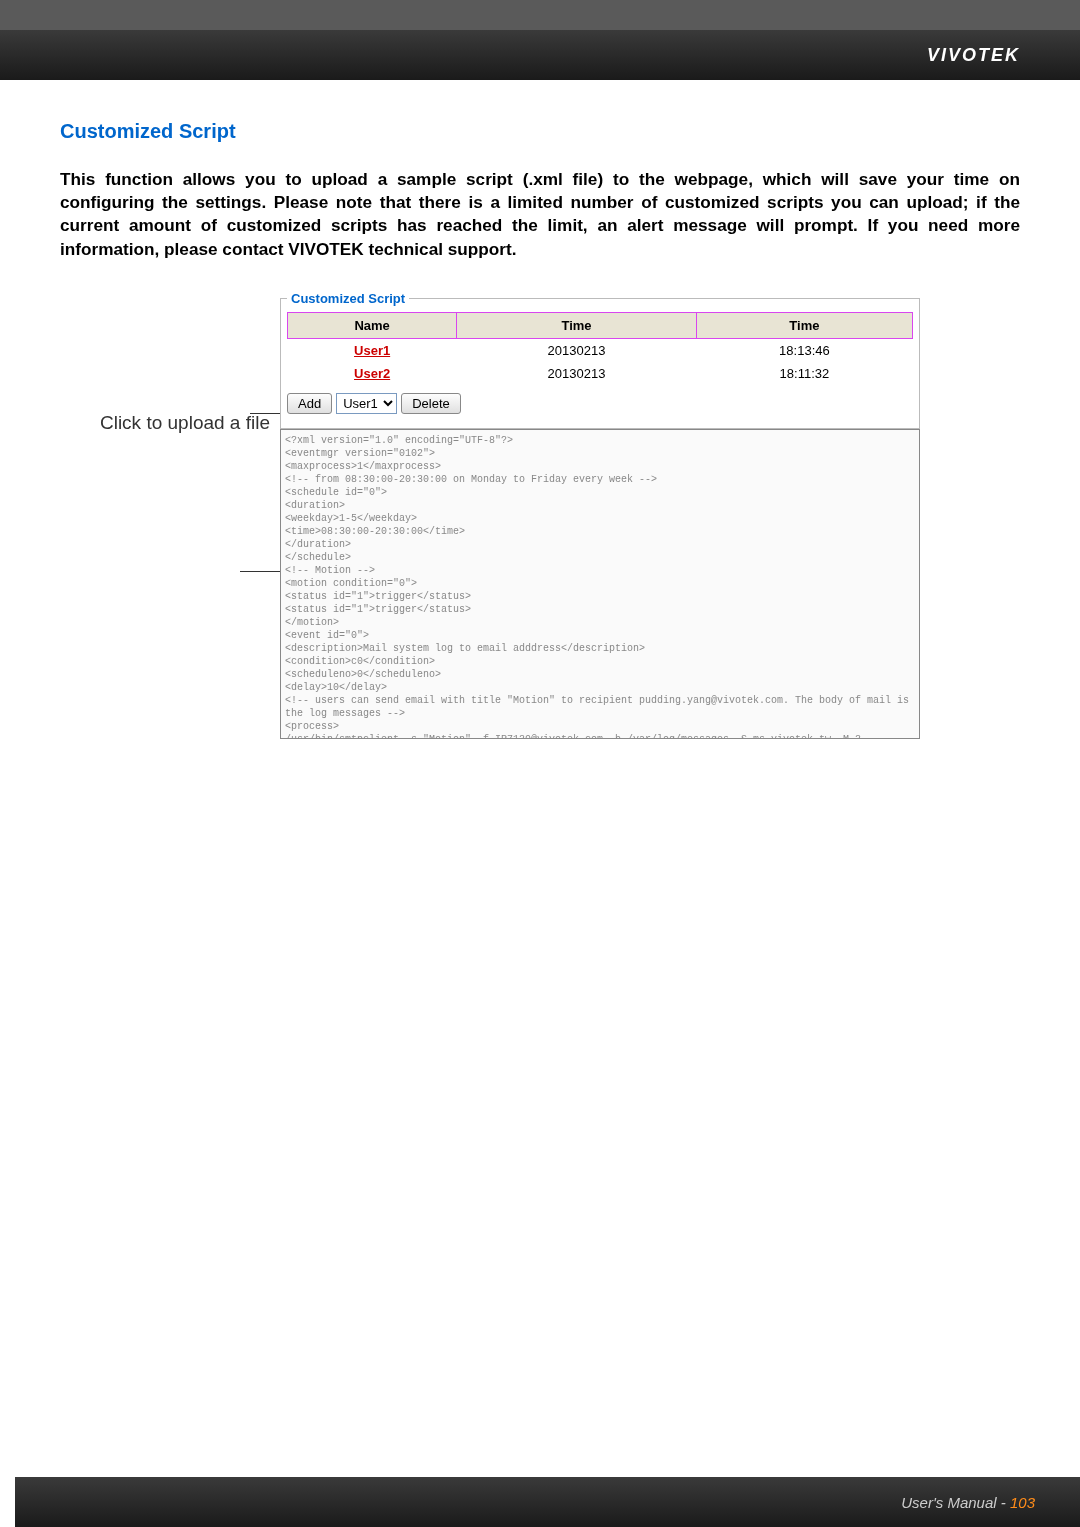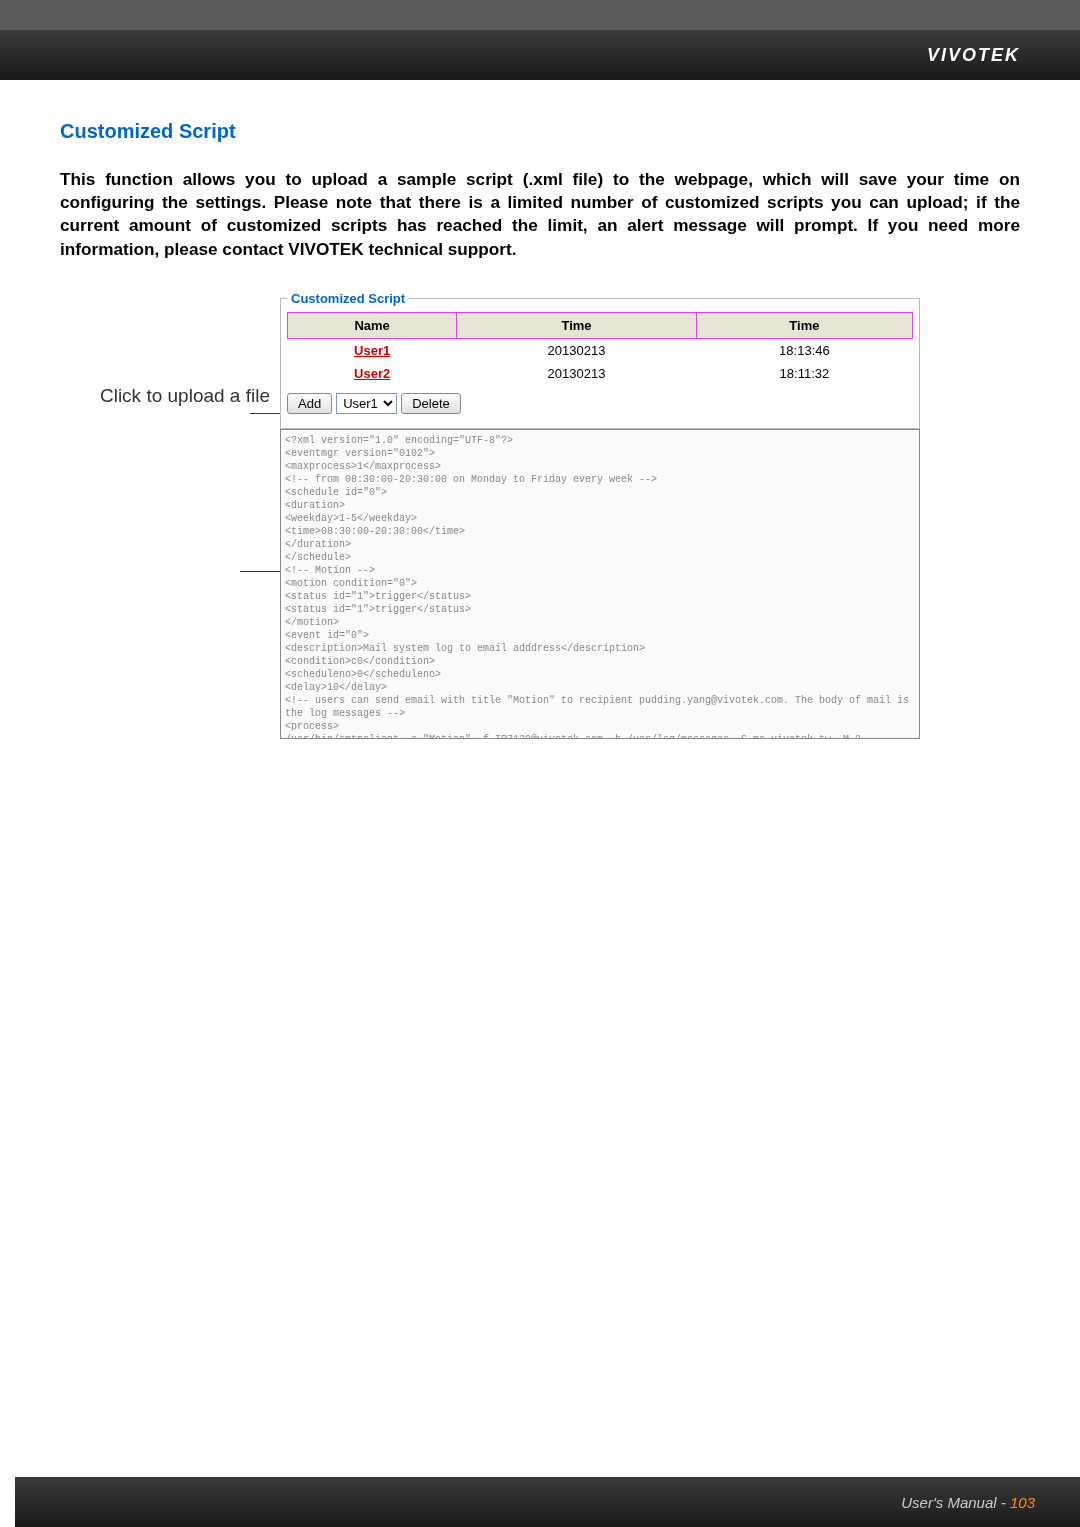--- a/index.html
+++ b/index.html
@@ -55,21 +55,21 @@
   }
   .annot-col {
     width: 220px;
     flex-shrink: 0;
     position: relative;
     height: 460px;
     padding-right: 10px;
   }
   .annot1 {
     position: absolute;
-    top: 94px;
+    top: 121px;
     right: 10px;
     text-align: left;
     font-size: 19px;
     color: #333;
     white-space: nowrap;
   }
   .annot2 {
     position: absolute;
     top: 255px;
     right: 10px;

